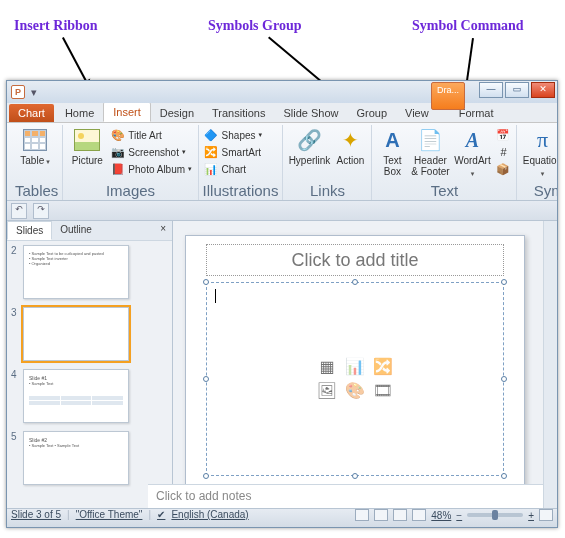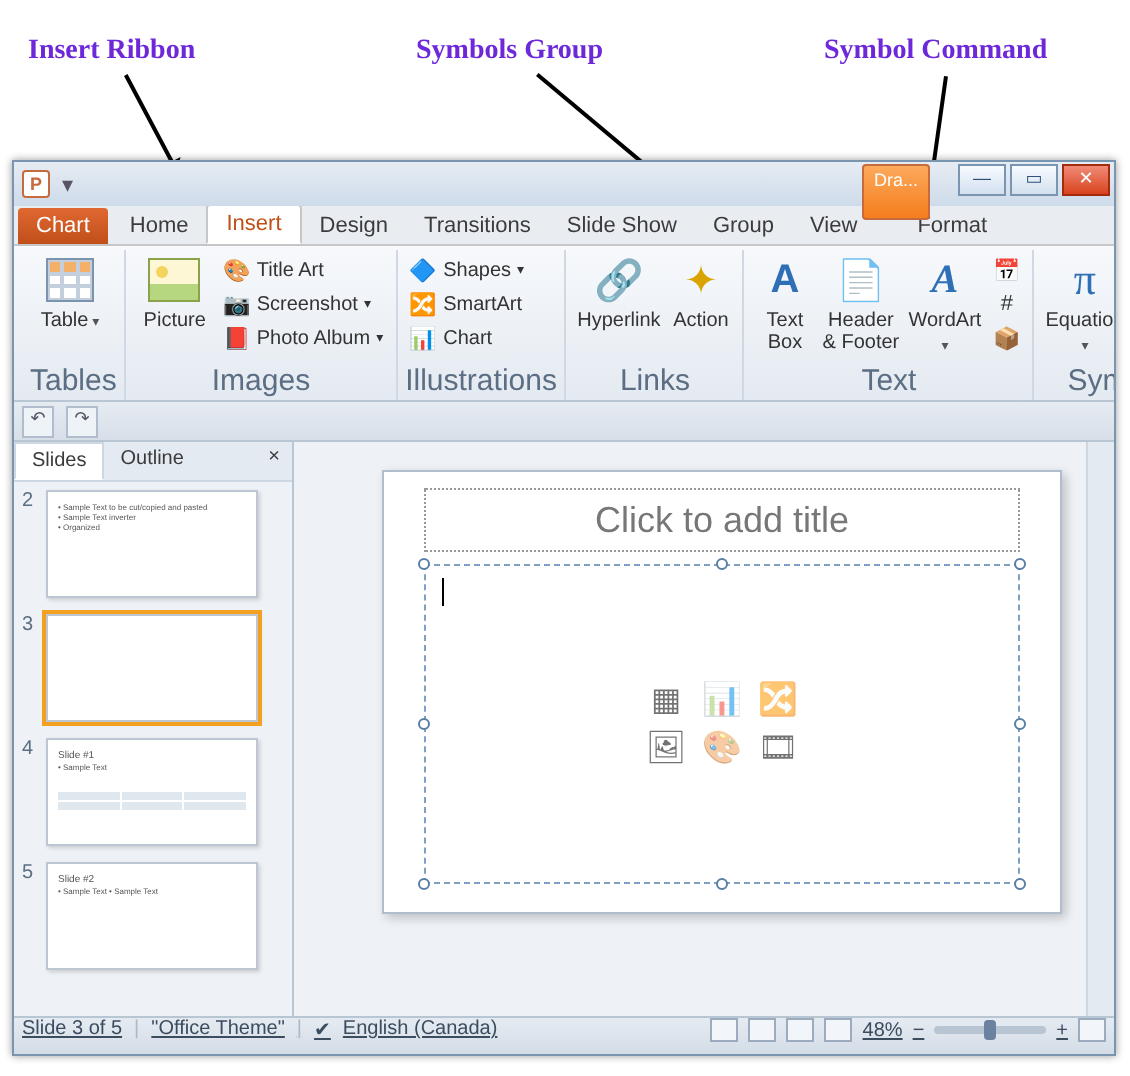--- a/index.html
+++ b/index.html
@@ -48,34 +48,34 @@
   .tbl-ico { width: 24px; height: 22px; border: 1px solid #7c93ad; background: linear-gradient(#fff,#fff); display: grid; grid-template-columns: repeat(3,1fr); grid-template-rows: repeat(3,1fr); }
   .tbl-ico div { border: 0.5px solid #c3cfdc; }
   .tbl-ico div:nth-child(-n+3){ background:#f4b069;}
 
   
   .subbar { height: 20px; background: linear-gradient(#e6ebf2,#d7dfe9); border-bottom: 1px solid #b8c5d3; display: flex; align-items: center; padding-left: 4px; gap: 6px; }
   .subbtn { width: 16px; height: 16px; border: 1px solid #b0bdcd; background: #eef3f8; font-size: 9px; text-align: center; cursor: pointer; color:#556;}
 
   
   .content { display: flex; height: calc(100% - 22px - 20px - 78px - 20px - 19px); }
-  .leftpane { width: 140px; background: #eef1f5; border-right: 1px solid #b8c5d3; display: flex; flex-direction: column; }
+  .leftpane { width: 166px; background: #eef1f5; border-right: 1px solid #b8c5d3; display: flex; flex-direction: column; }
   .pane-tabs { display: flex; height: 20px; border-bottom: 1px solid #cdd7e1; background:#e4eaf1;}
   .ptab { padding: 3px 8px; font-size: 10px; color: #3b3b3b; cursor: pointer; }
   .ptab.active { background: #fff; border: 1px solid #cdd7e1; border-bottom-color:#fff; }
   .ptab.close { margin-left: auto; padding: 2px 6px; }
   .thumbs { flex: 1; overflow: auto; padding: 4px; }
   .thumb-row { display: flex; margin-bottom: 8px; }
   .tnum { width: 12px; font-size: 10px; color: #5b6e84; }
   .thumb { width: 106px; height: 54px; background: #fff; border: 1px solid #bcc7d3; box-shadow: 1px 1px 2px rgba(0,0,0,0.15); padding: 5px; font-size: 4px; color: #555; overflow:hidden;}
   .thumb.sel { outline: 2px solid #f4a021; }
 
   .slidearea { flex: 1; background: #eef1f5; position: relative; overflow: hidden; }
   .scroll-v { position: absolute; right: 0; top: 0; width: 14px; bottom: 0; background: #e4eaf1; border-left: 1px solid #cdd7e1; }
-  .canvas { position: absolute; left: 44px; top: 14px; width: 340px; height: 222px; background: #fff; border: 1px solid #b0bdcd; box-shadow: 2px 2px 5px rgba(0,0,0,0.2); }
+  .canvas { position: absolute; left: 12px; top: 14px; width: 340px; height: 256px; background: #fff; border: 1px solid #b0bdcd; box-shadow: 2px 2px 5px rgba(0,0,0,0.2); }
   .ph-title { position: absolute; left: 20px; right: 20px; top: 8px; height: 32px; border: 1px dotted #999; display: flex; align-items: center; justify-content: center; color: #777; font-size: 18px; }
   .ph-body { position: absolute; left: 20px; right: 20px; top: 46px; bottom: 14px; border: 1px dashed #7ea0c4; }
   .ph-body .handle { position: absolute; width: 6px; height: 6px; border: 1px solid #5a7fa6; background: #fff; border-radius: 50%; }
   .ph-body .h-tl{top:-4px;left:-4px;} .h-tr{top:-4px;right:-4px;} .h-bl{bottom:-4px;left:-4px;} .h-br{bottom:-4px;right:-4px;}
   .h-t{top:-4px;left:50%;margin-left:-3px;} .h-b{bottom:-4px;left:50%;margin-left:-3px;} .h-l{left:-4px;top:50%;margin-top:-3px;} .h-r{right:-4px;top:50%;margin-top:-3px;}
   .caret { position: absolute; left: 8px; top: 6px; width: 1px; height: 14px; background: #000; }
   .content-icons { position: absolute; left: 50%; top: 50%; transform: translate(-50%,-50%); display: grid; grid-template-columns: repeat(3,24px); grid-template-rows: repeat(2,20px); gap: 4px; opacity: .55; }
   .content-icons div { font-size: 16px; text-align: center; }
 
   .notes { height: 24px; background: #fff; border-top: 1px solid #cdd7e1; padding: 4px 8px; color: #888; font-size: 12px; position: absolute; left:141px; right:14px; bottom:19px;}
@@ -331,20 +331,23 @@
             <div>🖼</div>
             <div>🎨</div>
             <div>🎞</div>
           </div>
         </div>
       </div>
       <div class="scroll-v"></div>
     </div>
   </div>
 
+  <div class="notes">
+    <span>Click to add notes</span>
+  </div>
 
   <div class="status">
     <span>Slide 3 of 5</span>
     <span class="sp">|</span>
     <span>"Office Theme"</span>
     <span class="sp">|</span>
     <span>✔</span>
     <span>English (Canada)</span>
     <div class="right">
       <div class="viewbtn"></div>

